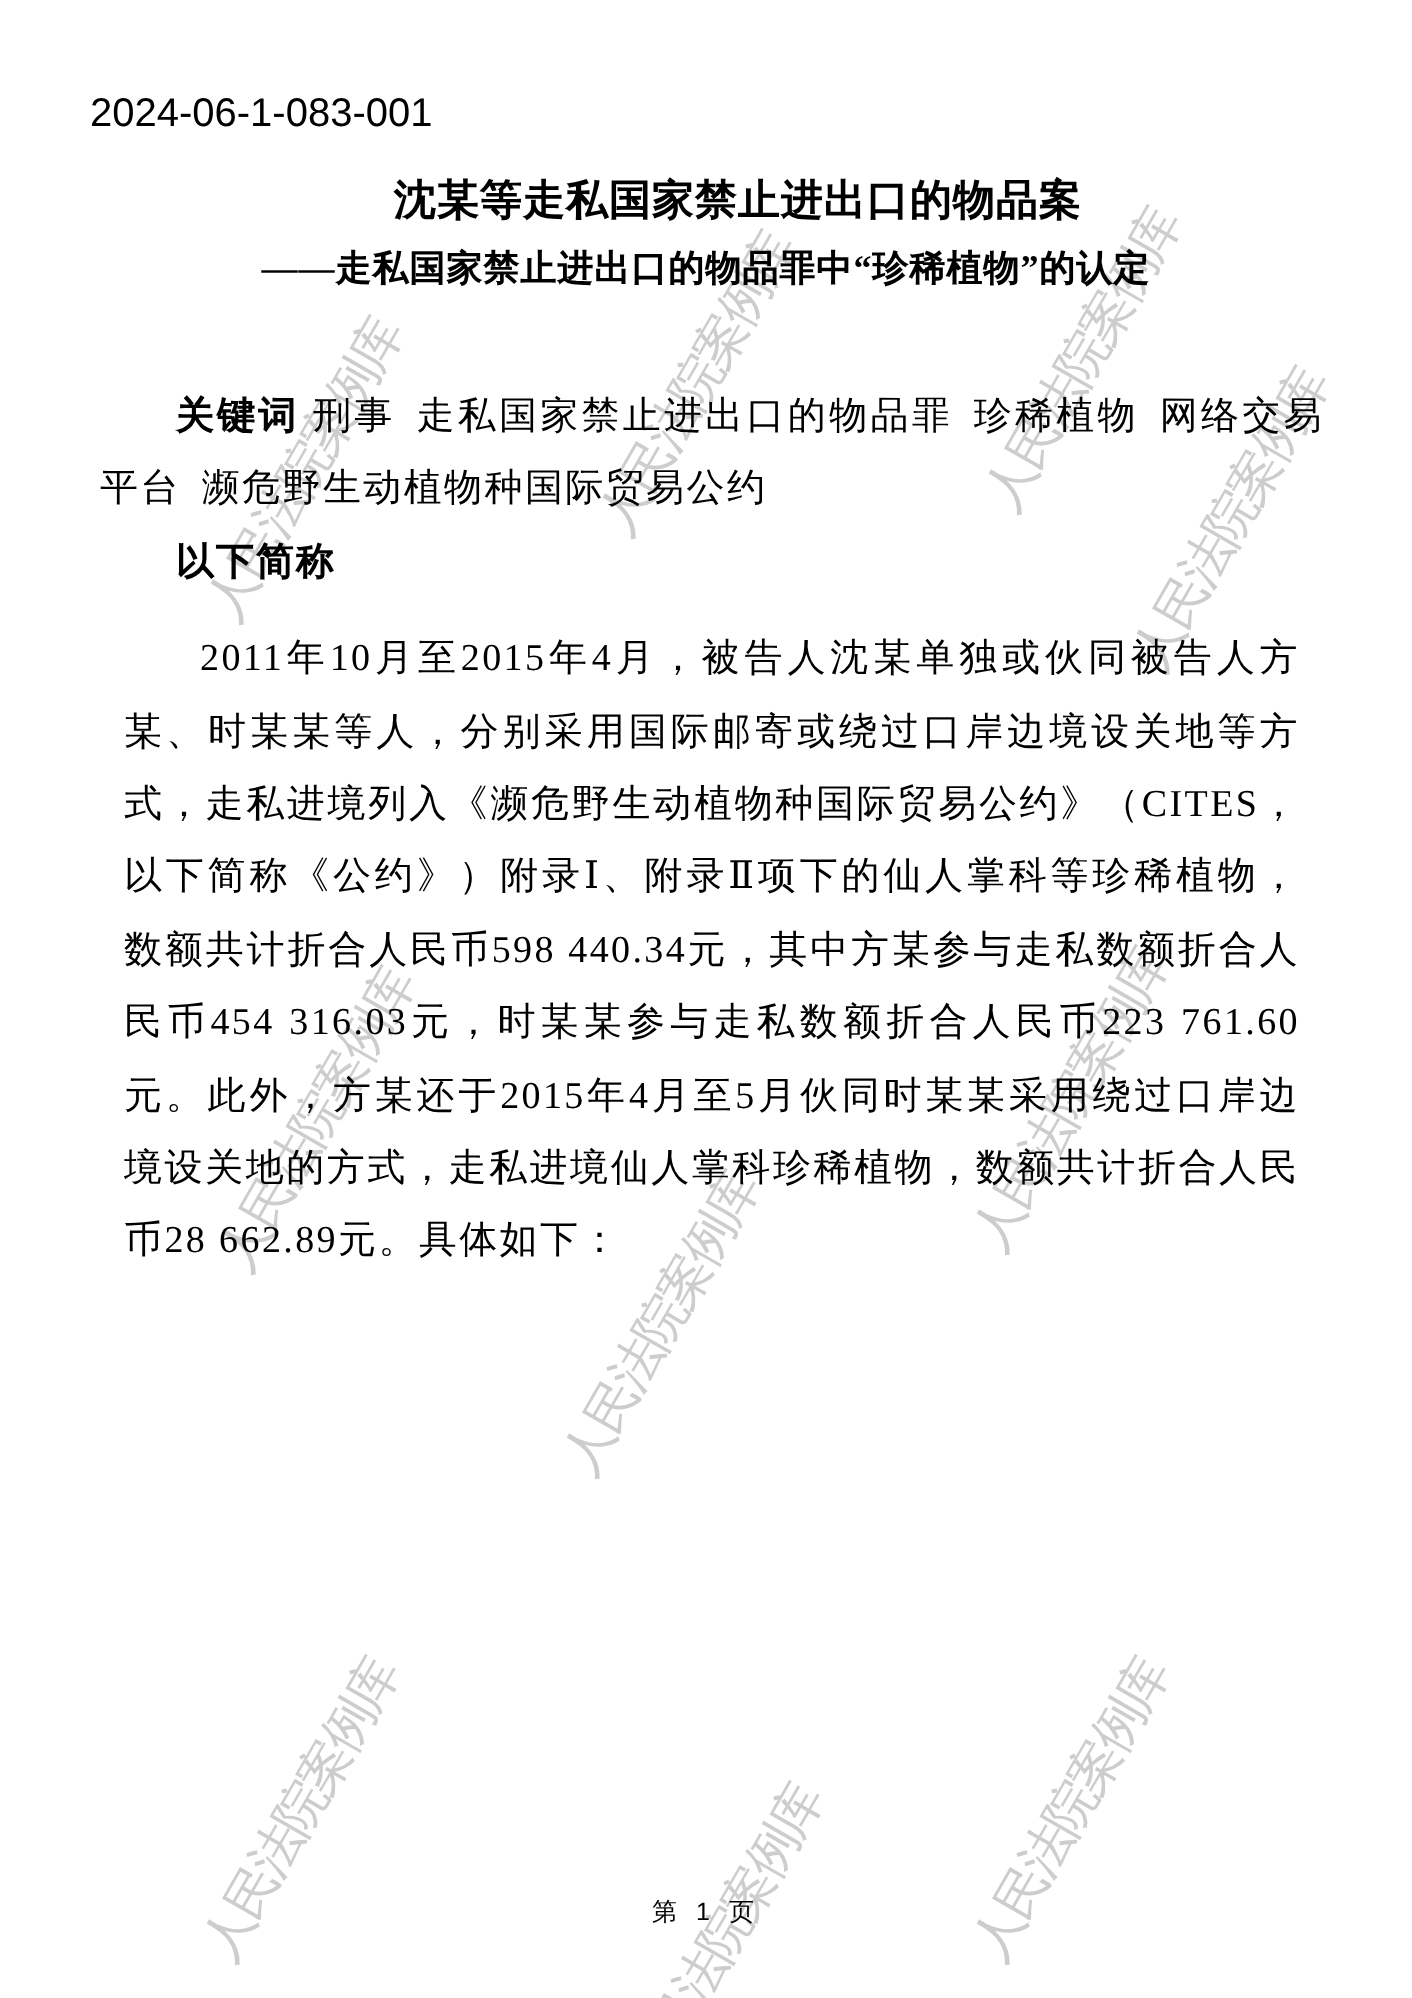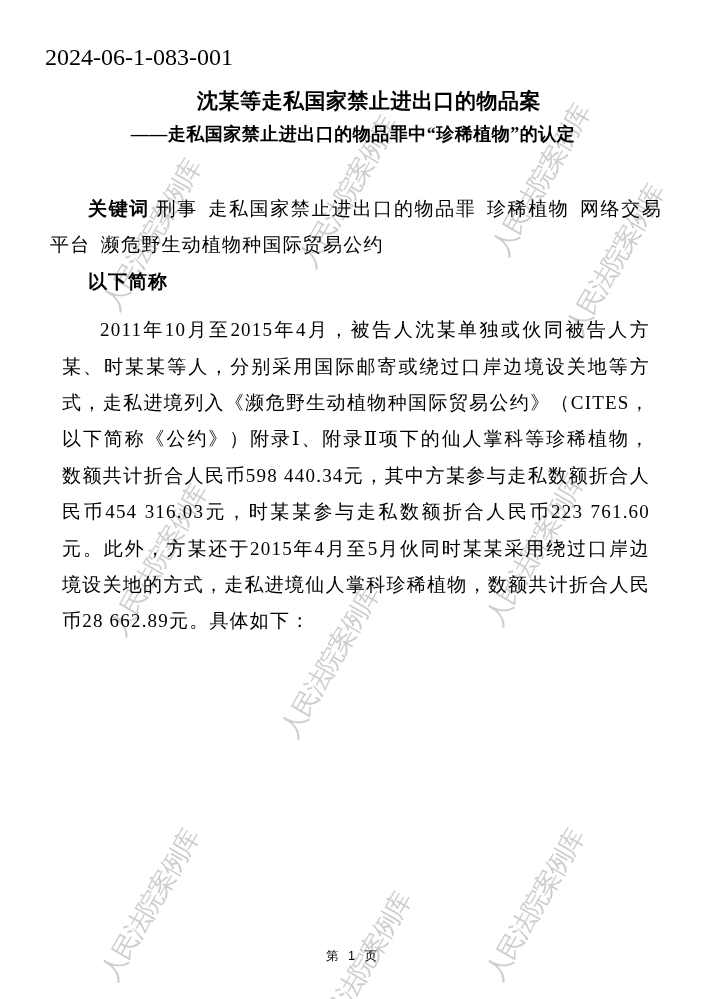--- a/index.html
+++ b/index.html
@@ -30,23 +30,23 @@
     color: rgba(90,90,90,0.30);
     user-select: none;
   }
   
   .content {
     position: relative;
     z-index: 1;
   }
   .doc-number {
     margin: 44px 0 0 45px;
-    font-size: 24px;
+    font-size: 20px;
     line-height: 26px;
-    font-family: Liberation Serif, serif;
+    font-family: Liberation Sans, sans-serif;
   }
   .title {
     margin: 16px 0 0 0;
     text-align: center;
     font-family: "Liberation Sans", "DejaVu Sans", sans-serif;
     font-weight: bold;
     font-size: 21px;
     line-height: 30px;
     letter-spacing: 0.5px;
     padding-left: 32px;

